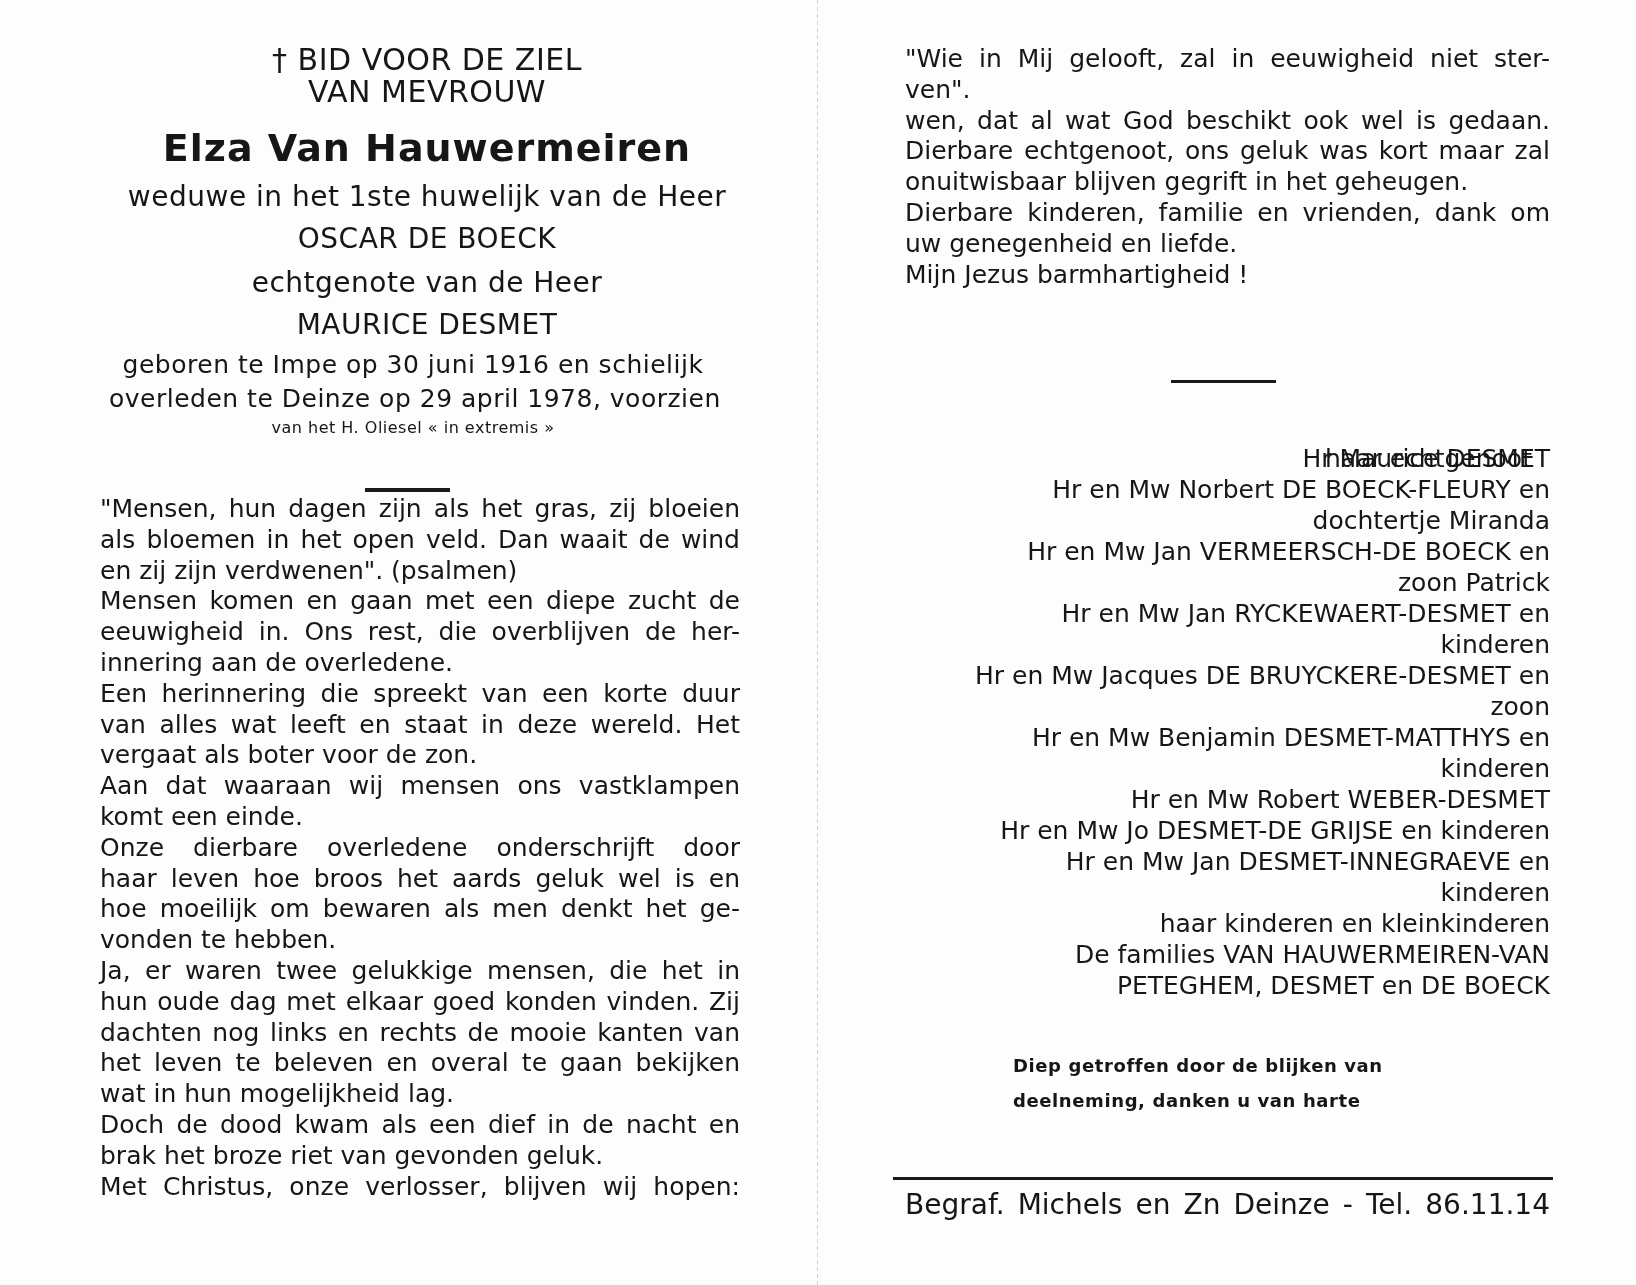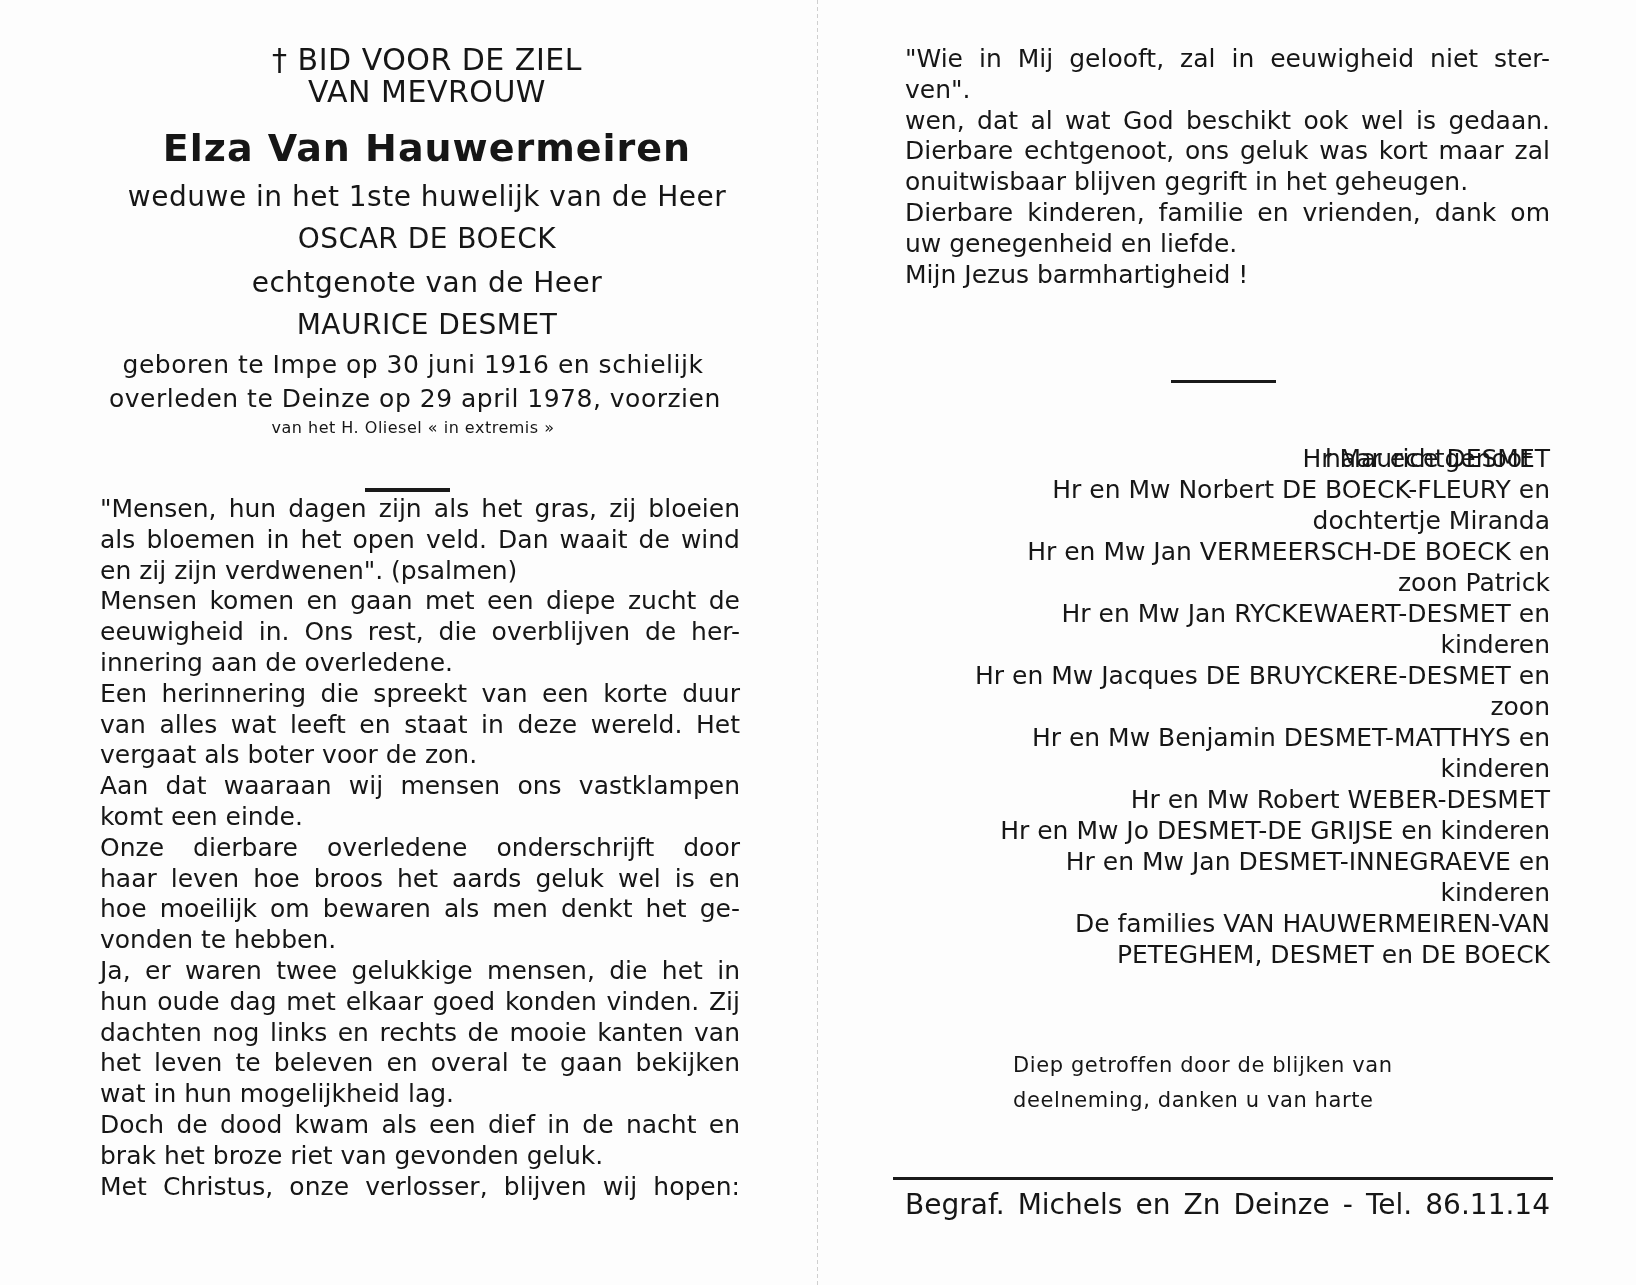--- a/index.html
+++ b/index.html
@@ -49,21 +49,21 @@
       position: absolute; left: 905px; top: 443px; width: 645px;
       font-size: 25px;
     }
     .fam-row { display: block; height: 31px; line-height: 31px; white-space: nowrap; position: relative; text-align: right; }
     .fam-row.indent { padding-left: 105px; }
     .fam-row.indent2 { padding-left: 222px; }
     .fam-row .right-tag { position: absolute; left: 420px; }
 
     .thanks {
       position: absolute; left: 1013px; top: 1048px;
-      font-size: 21px; font-weight: normal; line-height: 35px; letter-spacing: 0.6px;
+      font-size: 18px; font-weight: bold; line-height: 35px; letter-spacing: 0.6px;
     }
     .thanks .ln { display: block; white-space: nowrap; }
 
     .footer-line { position: absolute; left: 893px; top: 1177px; width: 660px; height: 3px; background: #1a1a1a; }
     .footer {
       position: absolute; left: 905px; top: 1188px; width: 645px;
       font-size: 28px; white-space: nowrap; text-align: justify; text-align-last: justify;
     }
   </style>
 </head>
@@ -134,20 +134,21 @@
   <span class="fam-row">Hr en Mw Jan RYCKEWAERT-DESMET en</span>
   <span class="fam-row indent">kinderen</span>
   <span class="fam-row">Hr en Mw Jacques DE BRUYCKERE-DESMET en</span>
   <span class="fam-row indent">zoon</span>
   <span class="fam-row">Hr en Mw Benjamin DESMET-MATTHYS en</span>
   <span class="fam-row indent">kinderen</span>
   <span class="fam-row">Hr en Mw Robert WEBER-DESMET</span>
   <span class="fam-row">Hr en Mw Jo DESMET-DE GRIJSE en kinderen</span>
   <span class="fam-row">Hr en Mw Jan DESMET-INNEGRAEVE en</span>
   <span class="fam-row indent">kinderen</span>
+  <span class="fam-row indent2">haar kinderen en kleinkinderen</span>
   <span class="fam-row">De families VAN HAUWERMEIREN-VAN</span>
   <span class="fam-row indent">PETEGHEM, DESMET en DE BOECK</span>
 </div>
 
 <div class="thanks">
   <span class="ln">Diep getroffen door de blijken van</span>
   <span class="ln">deelneming, danken u van harte</span>
 </div>
 
 <div class="footer-line"></div>

